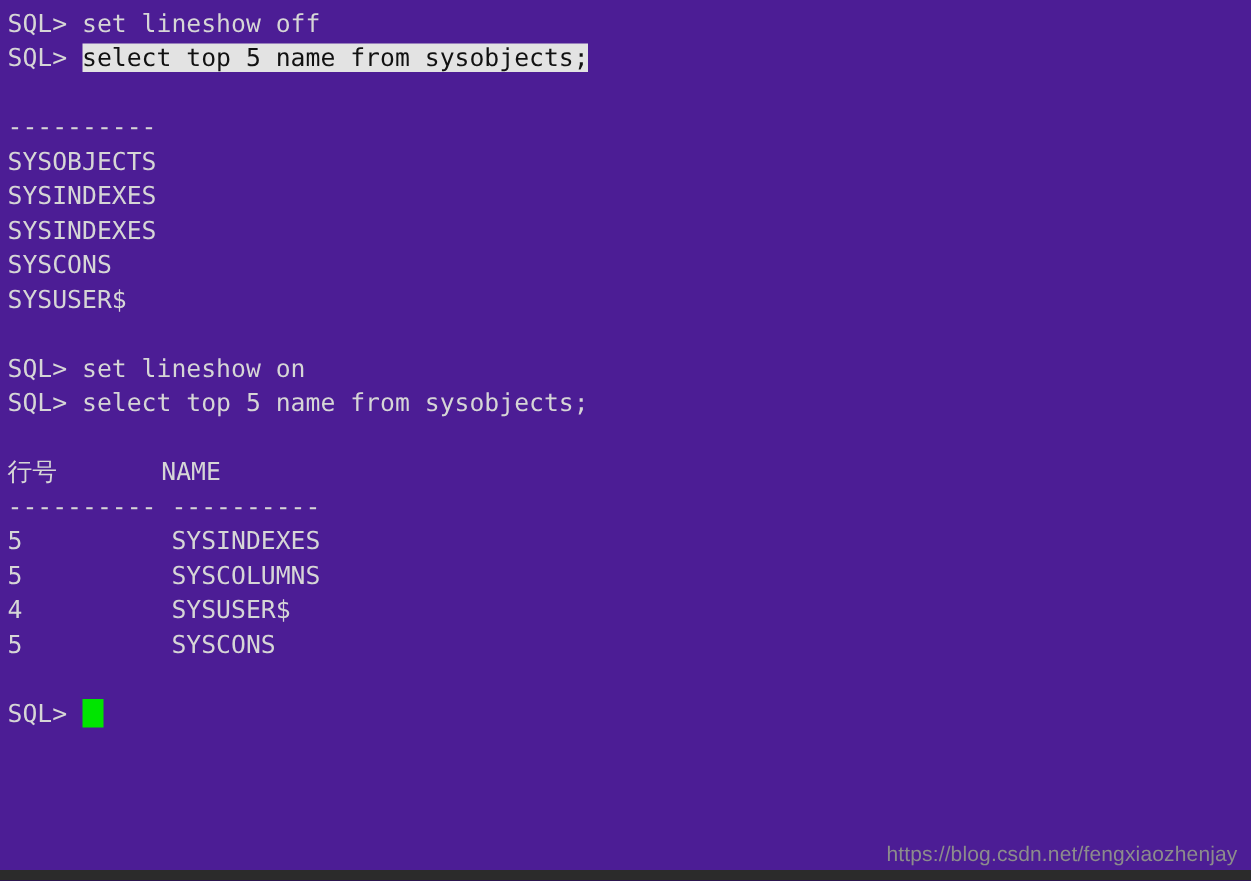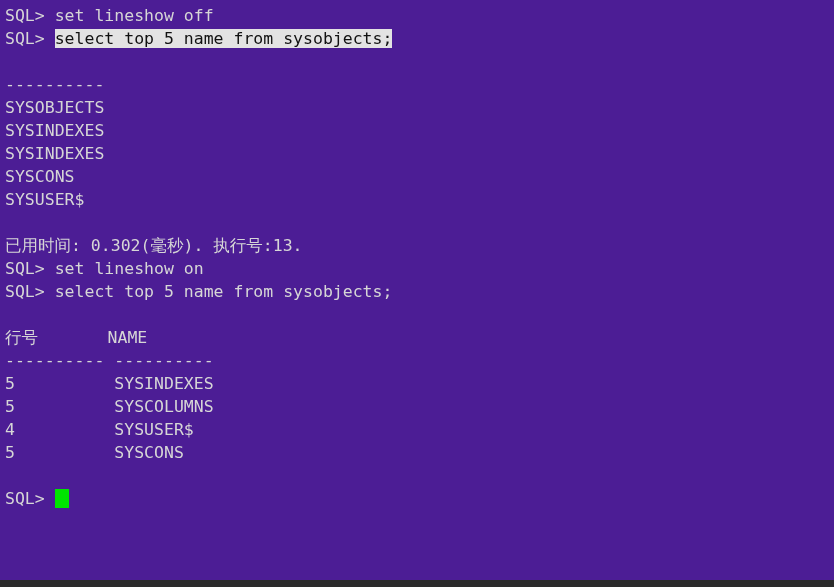--- a/index.html
+++ b/index.html
@@ -101,21 +101,20 @@
     <div class="line">----------</div>
 
     <div class="line">SYSOBJECTS</div>
     <div class="line">SYSINDEXES</div>
     <div class="line">SYSINDEXES</div>
     <div class="line">SYSCONS</div>
     <div class="line">SYSUSER$</div>
 
     <div class="line blank"></div>
 
-    <div class="line">已用时间: 0.302(毫秒). 执行号:13.</div>
 
     <div class="line"><span class="prompt">SQL&gt; </span><span>set lineshow on</span></div>
 
     <div class="line"><span class="prompt">SQL&gt; </span><span>select top 5 name from sysobjects;</span></div>
 
     <div class="line blank"></div>
 
     <div class="line">行号       NAME</div>
 
     <div class="line">---------- ----------</div>
@@ -125,16 +124,17 @@
     <div class="line">4          SYSUSER$</div>
     <div class="line">5          SYSCONS</div>
 
     <div class="line blank"></div>
 
 
     <div class="line"><span class="prompt">SQL&gt; </span><span class="cursor"></span></div>
 
   </div>
 
+  <div class="watermark">https://blog.csdn.net/fengxiaozhenjay</div>
 
   <div class="bottom-bar"></div>
 
 </div>
 
 </body></html>

